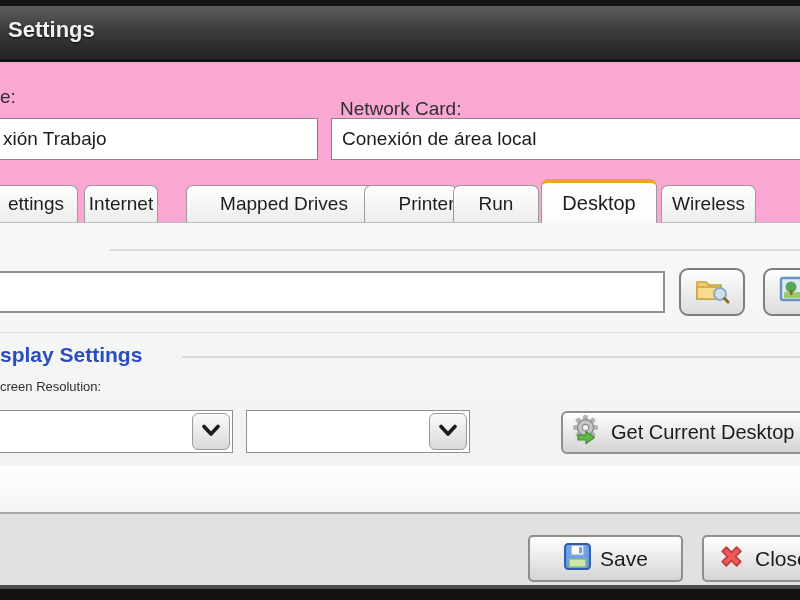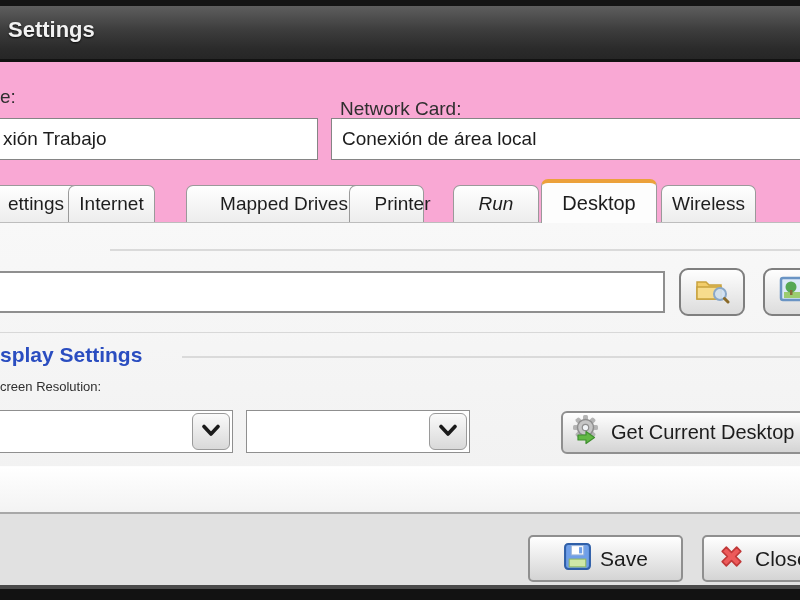--- a/index.html
+++ b/index.html
@@ -37,24 +37,24 @@
   
   .tab{
     position:absolute;box-sizing:border-box;top:185px;height:37px;
     border:1px solid #9a9a9a;border-bottom:none;border-radius:7px 7px 0 0;
     background:linear-gradient(#ffffff,#ededed);
     display:flex;align-items:center;justify-content:center;
     font-size:19px;color:#1d1d1d;z-index:2;cursor:default;
     box-shadow:inset 0 1px 0 #fff;
   }
   .tab-1{left:-32px;width:110px;justify-content:flex-end;padding-right:13px;}
-  .tab-2{left:68px;width:87px;}
+  .tab-2{left:84px;width:74px;}
   .tab-3{left:186px;width:196px;}
-  .tab-4{left:349px;width:75px;padding-left:32px;}
-  .tab-5{left:453px;width:86px;font-style:italic;}
+  .tab-4{left:364px;width:93px;padding-left:32px;}
+  .tab-5{left:453px;width:86px;}
   .tab-6{left:541px;width:116px;top:179px;height:44px;z-index:4;
          border-top:4px solid #eca13b;background:#fdfdfd;font-size:20px;
          box-shadow:none;}
   .tab-7{left:661px;width:95px;}
 
   
   .page{
     top:222px;left:0;width:800px;height:290px;z-index:1;
     background:linear-gradient(#f8f8f8,#f1f1f1);
     border-top:1px solid #bdbdbd;

